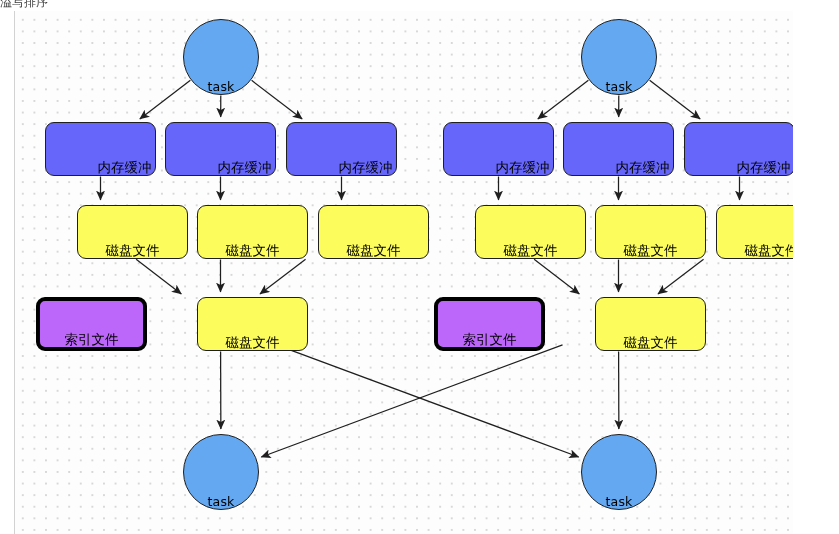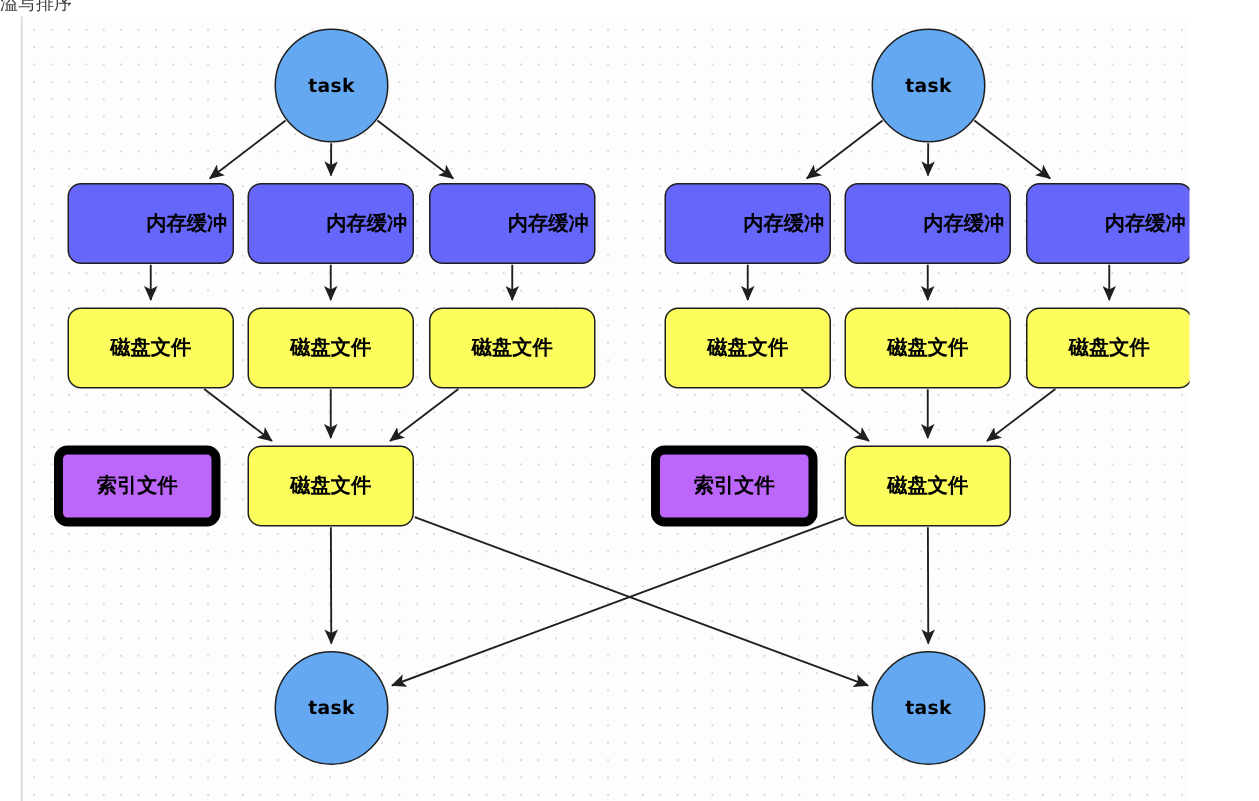--- a/index.html
+++ b/index.html
@@ -47,51 +47,51 @@
     left: 0;
     top: 0;
     width: 839px;
     height: 534px;
     pointer-events: none;
   }
   .node {
     position: absolute;
     box-sizing: border-box;
     display: flex;
-    align-items: center;
+    align-items: flex-end;
     justify-content: center;
     color: #000000;
     text-align: center;
     line-height: 1.1;
-    font-weight: bold;
   }
   .node-task {
     border-radius: 50%;
     background: #63a8f0;
     border: 1px solid #1f1f1f;
     font-size: 12.5px;
     letter-spacing: 0.2px;
   }
   .node-buffer {
     border-radius: 9px;
     background: #6666fb;
     border: 1px solid #1f1f1f;
     font-size: 13.5px;
     padding-left: 48px;
   }
   .node-diskfile {
     border-radius: 9px;
     background: #fcfc5c;
     border: 1px solid #1f1f1f;
     font-size: 13.5px;
+    margin-left: 32px;
   }
   .node-indexfile {
     border-radius: 9px;
     background: #bd66fa;
-    border: 6px solid #000000;
+    border: 4px solid #000000;
     font-size: 13.5px;
   }
 </style>
 </head>
 <body>
 
 <div id="page">
 
   <div id="caption">溢写排序</div>
 

